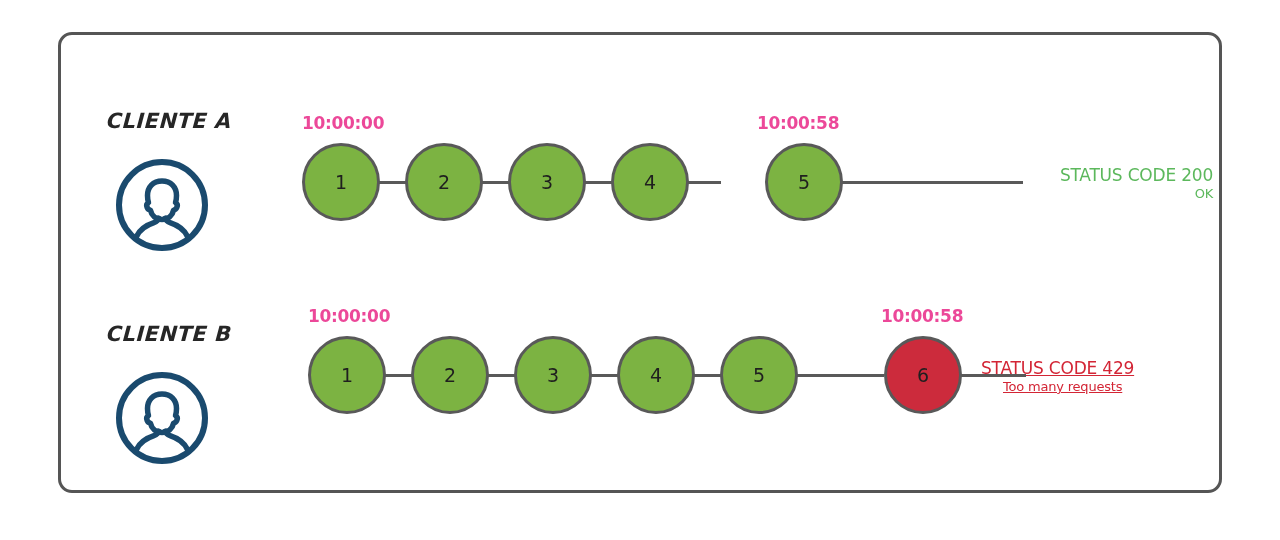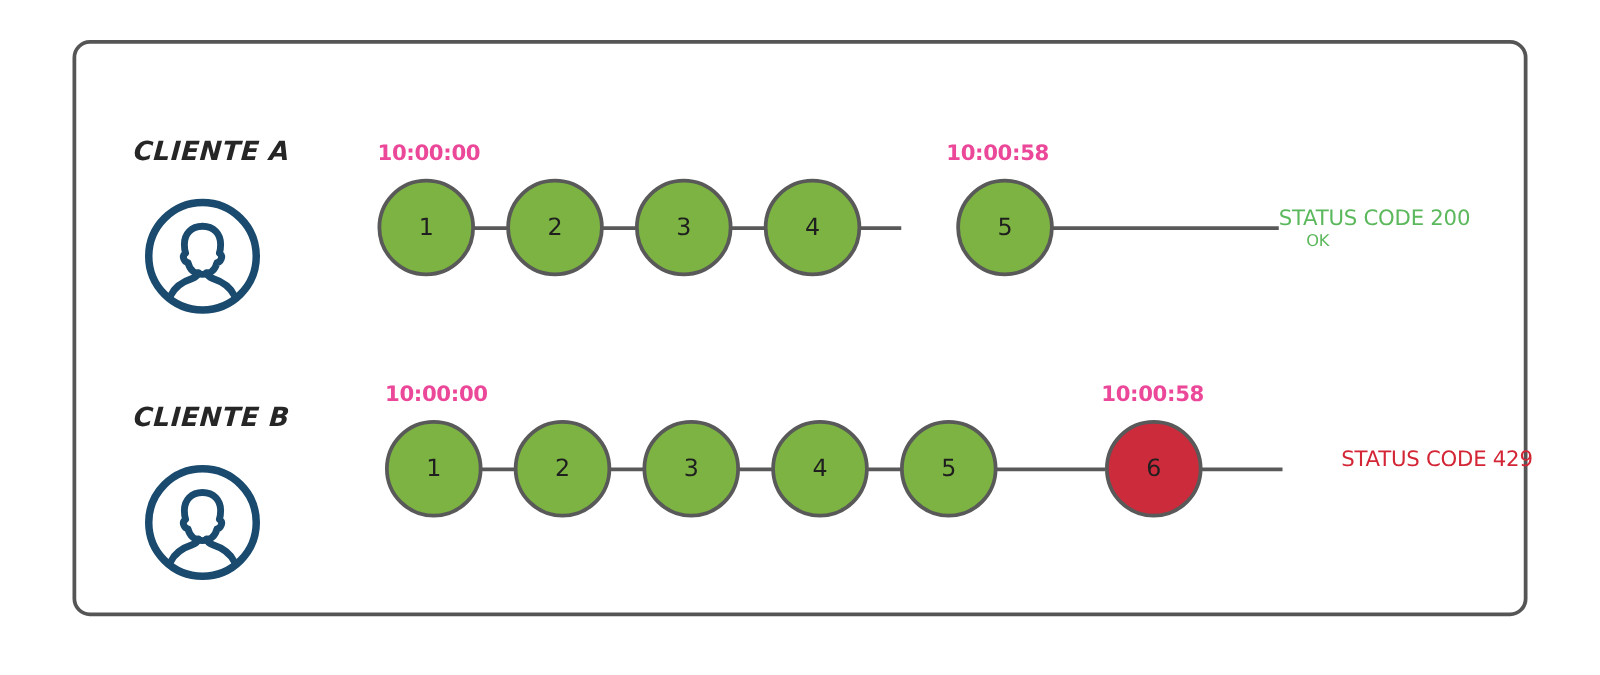--- a/index.html
+++ b/index.html
@@ -110,21 +110,21 @@
   }
   .status .line1 {
     display: block;
     font-size: 17px;
   }
   .status .line2 {
     display: block;
     font-size: 13px;
     margin-left: 22px;
   }
-  .status.ok   { color: #5CB85C; text-align: left; }
+  .status.ok   { color: #5CB85C; text-align: right; }
   .status.err  { color: #D32535; text-align: left; }
 </style>
 </head>
 <body>
 
 <div class="frame">
 
   <div class="row row-a">
 
     <div class="client-label">CLIENTE A</div>
@@ -186,20 +186,21 @@
       <div class="connector" style="left:733px; top:96px; width:90px;"></div>
       <div class="connector" style="left:899px; top:96px; width:66px;"></div>
 
       <div class="node green" style="left:247px; top:58px;">1</div>
       <div class="node green" style="left:350px; top:58px;">2</div>
       <div class="node green" style="left:453px; top:58px;">3</div>
       <div class="node green" style="left:556px; top:58px;">4</div>
       <div class="node green" style="left:659px; top:58px;">5</div>
       <div class="node red" style="left:823px; top:58px;">6</div>
 
-      <div class="status err" style="left:1012px; top:80px; width:200px;">
+      <div class="status err" style="left:920px; top:80px; width:200px;text-decoration:underline;">
         <span class="line1">STATUS CODE 429</span>
+        <span class="line2">Too many requests</span>
       </div>
 
     </div>
   </div>
 
 </div>
 
 </body></html>

